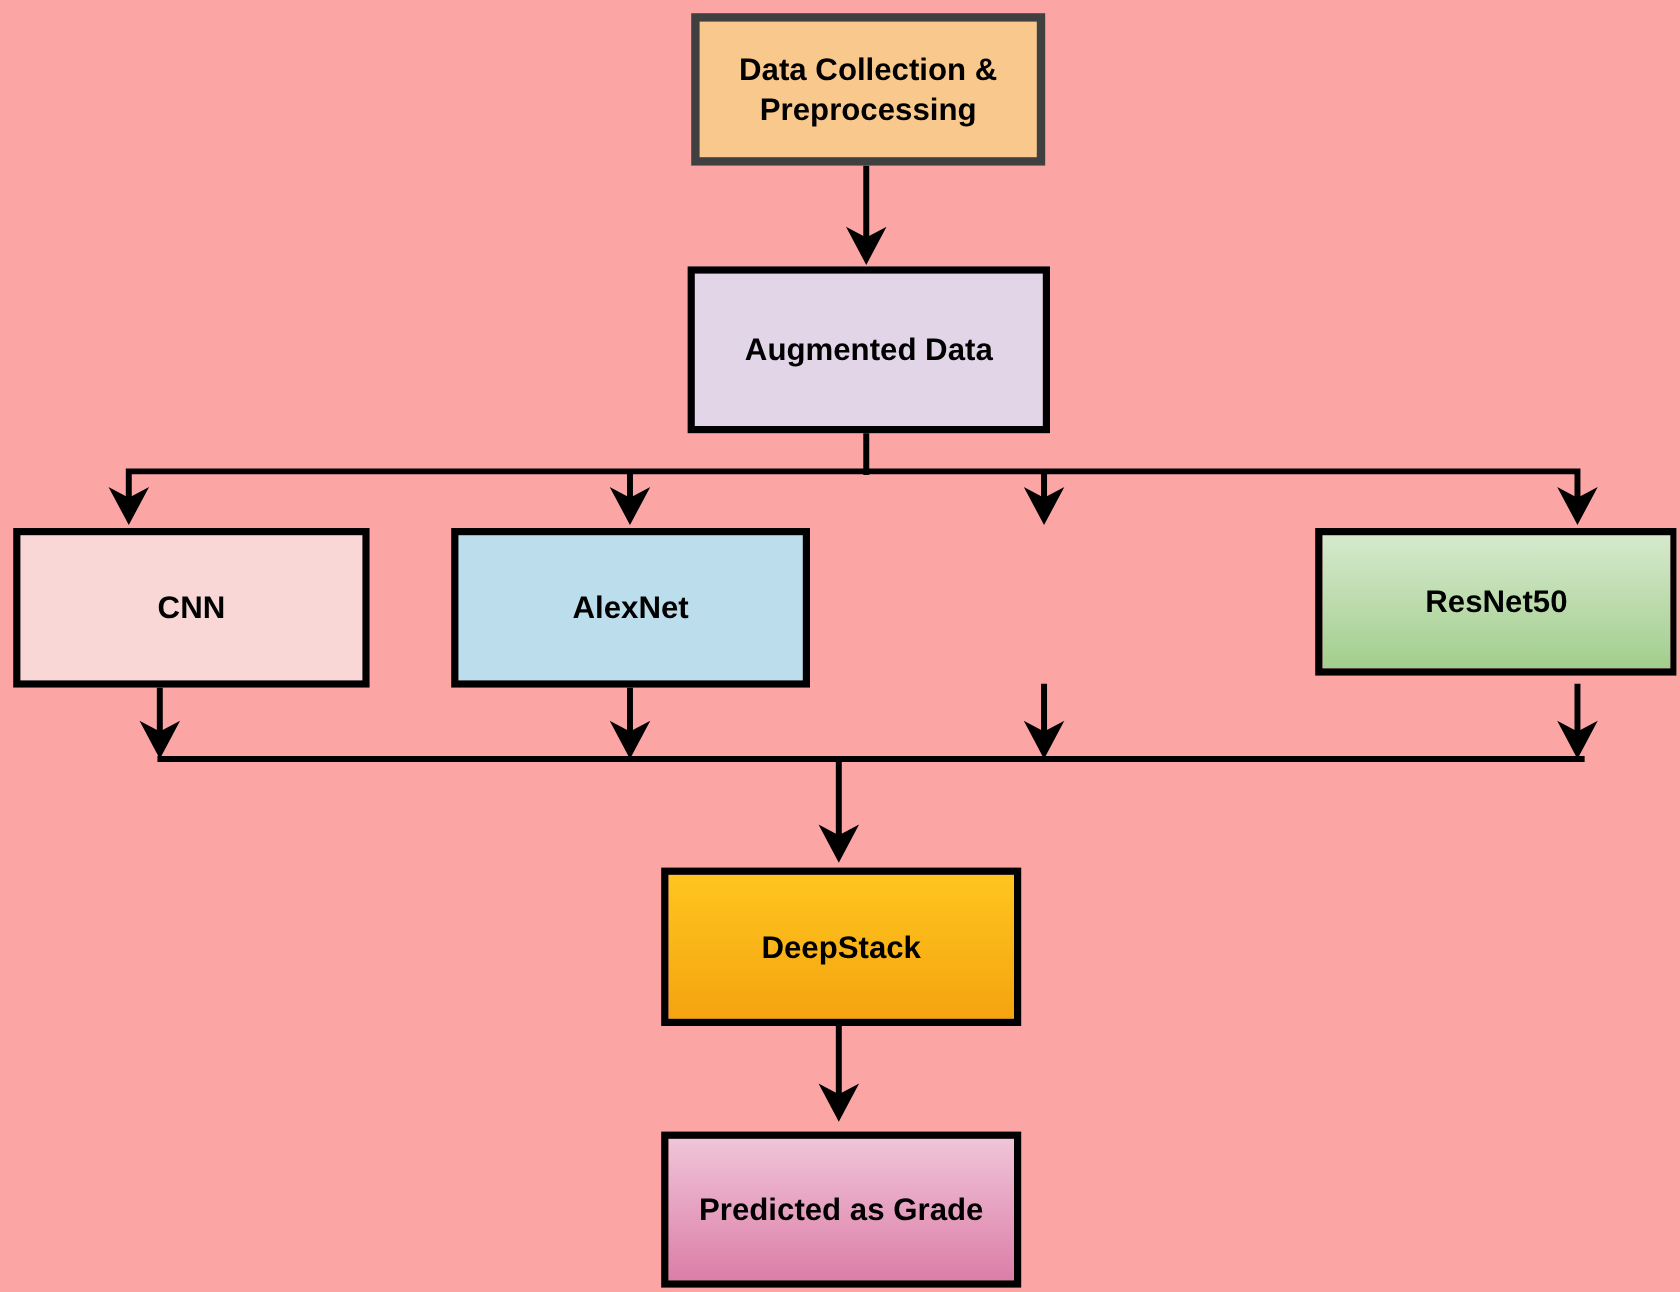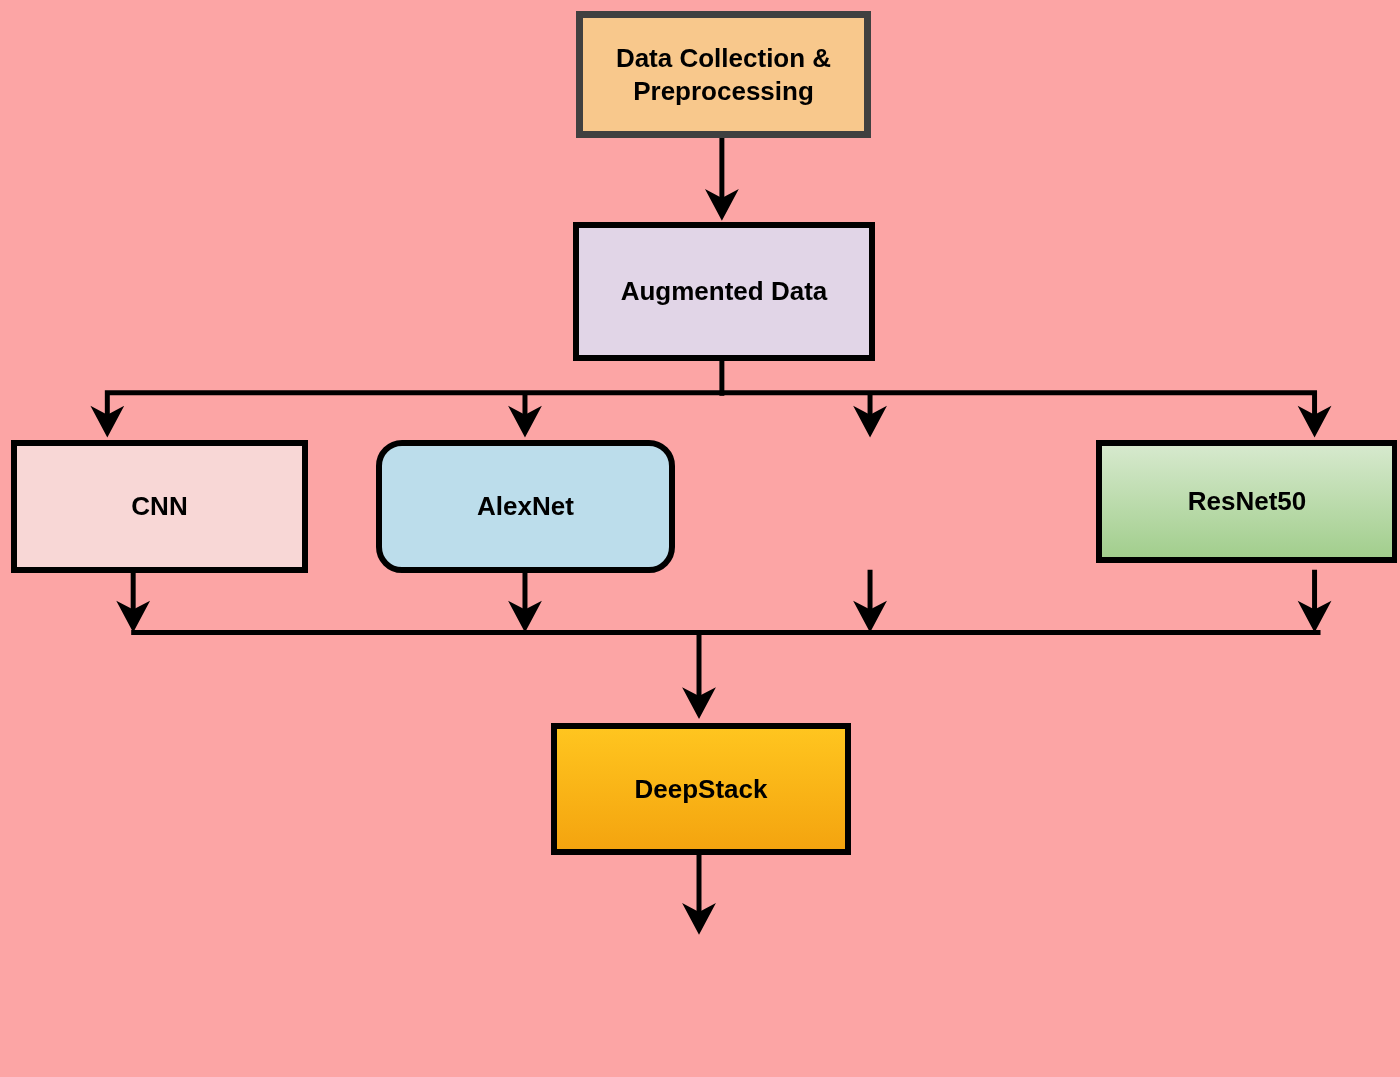--- a/index.html
+++ b/index.html
@@ -87,27 +87,30 @@
   </div>
 
   <div class="node" id="node-augmented" style="background: rgb(225, 213, 231); border-color: rgb(0, 0, 0);">
     <span class="label">Augmented Data</span>
   </div>
 
   <div class="node" id="node-cnn" style="background: rgb(248, 215, 214); border-color: rgb(0, 0, 0);">
     <span class="label">CNN</span>
   </div>
 
-  <div class="node" id="node-alexnet" style="background: rgb(188, 221, 235); border-color: rgb(0, 0, 0); border-radius: 26px;">
+  <div class="node" id="node-alexnet" style="background: rgb(188, 221, 235); border-color: rgb(0, 0, 0);">
     <span class="label">AlexNet</span>
   </div>
 
 
   <div class="node" id="node-resnet50" style="background: linear-gradient(rgb(214, 233, 205) 0%, rgb(162, 206, 141) 100%); border-color: rgb(0, 0, 0);">
     <span class="label">ResNet50</span>
   </div>
 
   <div class="node" id="node-deepstack" style="background: linear-gradient(rgb(255, 197, 31) 0%, rgb(244, 164, 15) 100%); border-color: rgb(0, 0, 0);">
     <span class="label">DeepStack</span>
   </div>
 
+  <div class="node" id="node-predicted" style="background: linear-gradient(rgb(240, 196, 216) 0%, rgb(220, 126, 168) 100%); border-color: rgb(0, 0, 0);">
+    <span class="label">Predicted as Grade</span>
+  </div>
 
 </div>
 
 </body></html>

